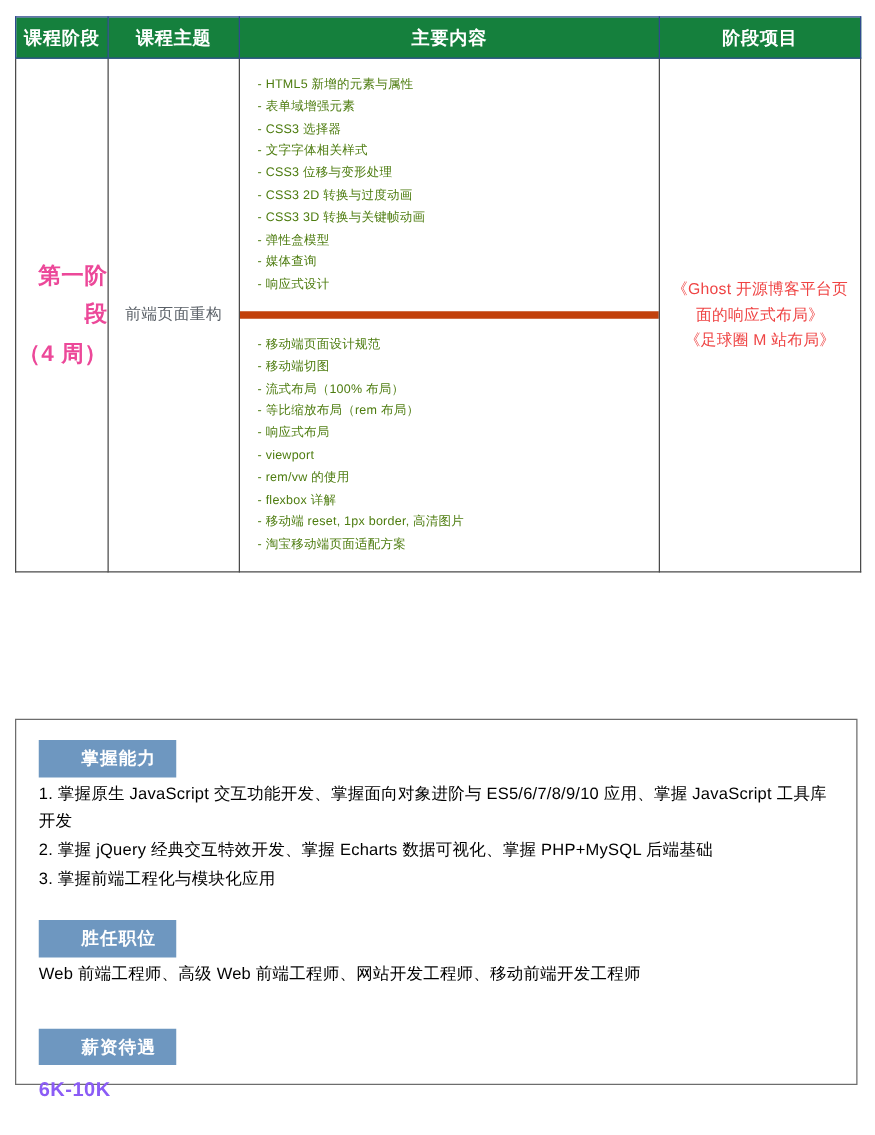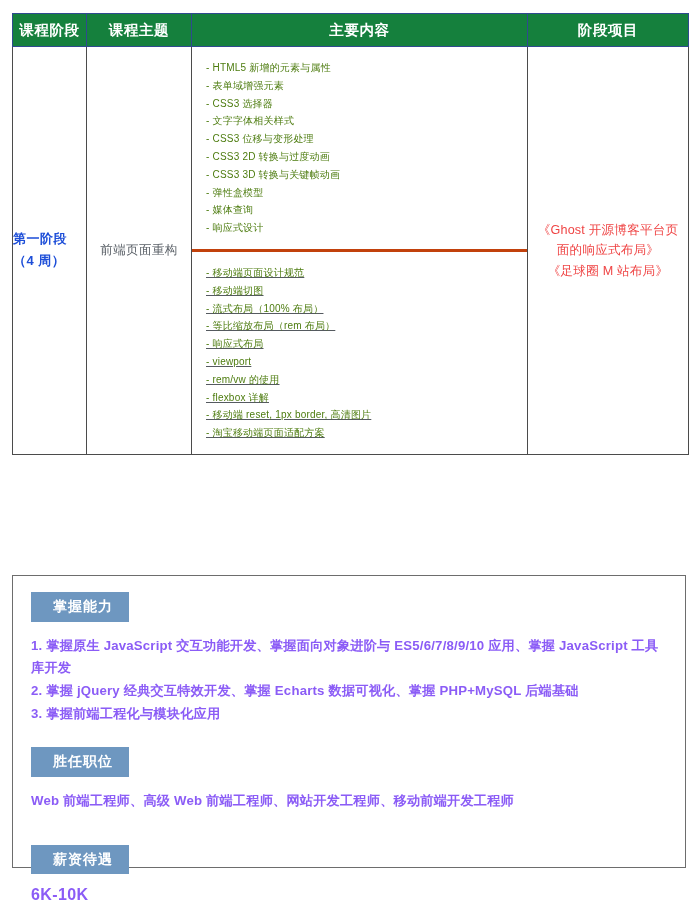--- a/index.html
+++ b/index.html
@@ -42,43 +42,42 @@
     height: 32px;
     text-align: center;
     border-color: #2f4a8f;
   }
   .col-stage  { width: 74px; }
   .col-topic  { width: 105px; }
   .col-main   { width: 336px; }
   .col-proj   { width: 161px; }
 
   td.stage-cell {
-    text-align: left;
-    color: #1d4ed8;
-    font-weight: bold;
-    font-size: 13px;
+    text-align: right;
+    color: #ec4899;
+    font-weight: bold;
+    font-size: 18px;
     line-height: 1.75;
     letter-spacing: 0.5px;
   }
   td.topic-cell {
     text-align: center;
     font-size: 12.5px;
     color: #595f66;
     letter-spacing: 0.4px;
   }
   td.main-cell {
     padding: 0;
     vertical-align: top;
   }
   .content-block {
     padding: 12px 0 12px 14px;
   }
   .content-block + .content-block {
-    border-top: 3px solid #c2410c;
-    text-decoration: underline;
+    border-top: 6px solid #c2410c;
   }
   .content-block ul {
     list-style: none;
     margin: 0;
     padding: 0;
   }
   .content-block li {
     font-size: 10px;
     line-height: 1.78;
     color: #4d7c0f;
@@ -107,31 +106,30 @@
     background: #ffffff;
     padding: 16px 18px 0 18px;
   }
   .badge {
     display: inline-block;
     background: #6e97c0;
     color: #ffffff;
     font-size: 14px;
     font-weight: bold;
     letter-spacing: 1px;
-    padding: 6px 16px 6px 22px;
+    padding: 6px 16px 6px 34px;
     line-height: 1.25;
   }
   .summary-section { margin-bottom: 6px; }
   .summary-body {
-    margin: 13px 0 0 0;
+    margin: 2px 0 0 0;
     font-size: 13.2px;
     line-height: 1.72;
-    color: #8b5cf6;
+    color: #000000;
     letter-spacing: 0.2px;
-    font-weight: bold;
   }
   .summary-body p { margin: 0; }
   .salary-value {
     margin: 12px 0 0 0;
     color: #8b5cf6;
     font-weight: bold;
     font-size: 16px;
     letter-spacing: 0.4px;
   }
   .sec-ability   { margin-top: 0px; }

